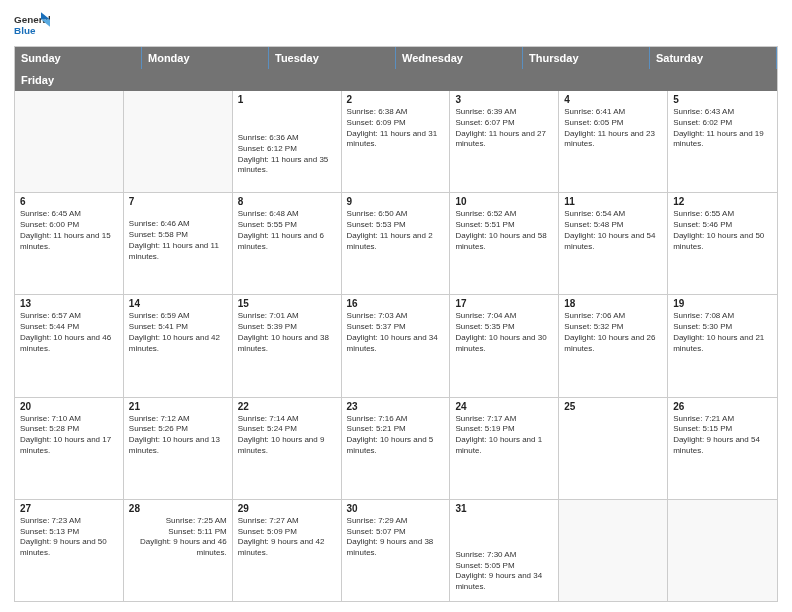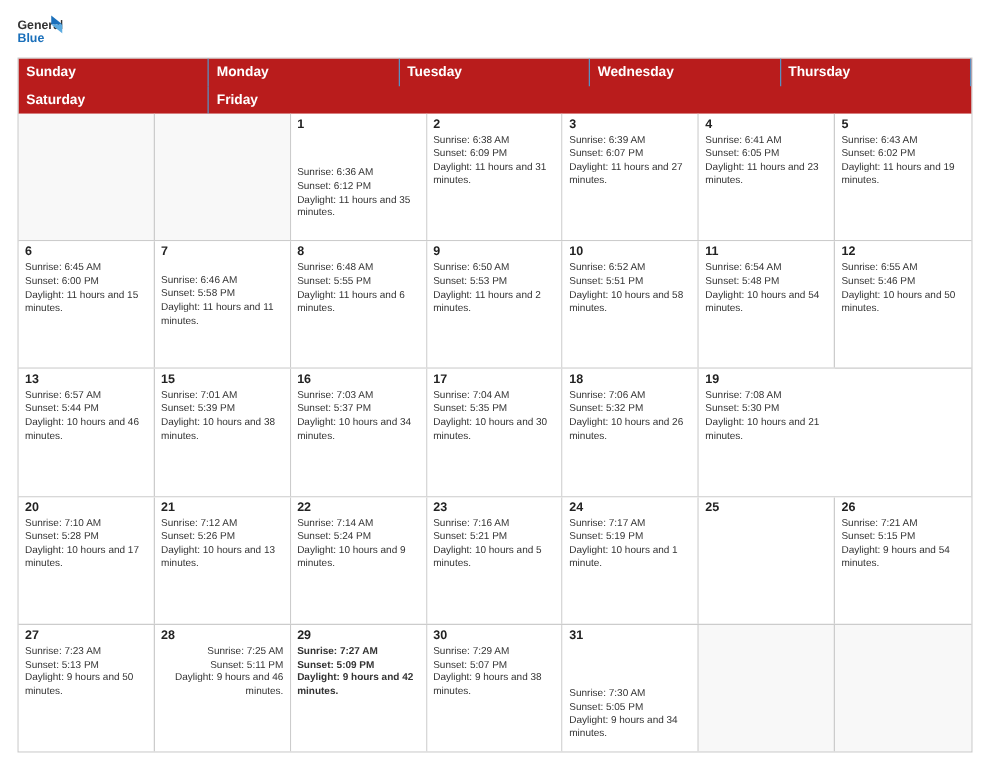--- a/index.html
+++ b/index.html
@@ -47,22 +47,22 @@
       text-align: right;
     }
     .calendar {
       flex: 1;
       display: flex;
       flex-direction: column;
       border: 1px solid #ccc;
     }
     .cal-header {
       display: grid;
-      grid-template-columns: repeat(5, 1fr);
-      background: #b91c1c;
+      grid-template-columns: repeat(6, 1fr);
+      background: #737373;
     }
     .cal-header-cell {
       color: #fff;
       font-size: 11px;
       font-weight: bold;
       padding: 5px 6px;
       text-align: left;
       border-right: 1px solid #5a8fc0;
     }
     .cal-header-cell:last-child { border-right: none; }
@@ -209,20 +209,26 @@
           </div>
         </div>
         <div class="cal-row">
           <div class="cal-cell">
             <div class="day-num">13</div>
             <div class="cell-text" style="white-space: pre-line;">Sunrise: 6:57 AM
 Sunset: 5:44 PM
 Daylight: 10 hours and 46 minutes.</div>
           </div>
           <div class="cal-cell">
+            <div class="day-num">14</div>
+            <div class="cell-text" style="white-space: pre-line;">Sunrise: 6:59 AM
+Sunset: 5:41 PM
+Daylight: 10 hours and 42 minutes.</div>
+          </div>
+          <div class="cal-cell">
             <div class="day-num">15</div>
             <div class="cell-text" style="white-space: pre-line;">Sunrise: 7:01 AM
 Sunset: 5:39 PM
 Daylight: 10 hours and 38 minutes.</div>
           </div>
           <div class="cal-cell">
             <div class="day-num">16</div>
             <div class="cell-text" style="white-space: pre-line;">Sunrise: 7:03 AM
 Sunset: 5:37 PM
 Daylight: 10 hours and 34 minutes.</div>
@@ -295,21 +301,21 @@
 Daylight: 9 hours and 50 minutes.</div>
           </div>
           <div class="cal-cell">
             <div class="day-num">28</div>
             <div class="cell-text" style="white-space: pre-line; text-align: right;">Sunrise: 7:25 AM
 Sunset: 5:11 PM
 Daylight: 9 hours and 46 minutes.</div>
           </div>
           <div class="cal-cell">
             <div class="day-num">29</div>
-            <div class="cell-text" style="white-space: pre-line; font-weight: bold;">Sunrise: 7:27 AM
+            <div class="cell-text" style="white-space: pre-line;">Sunrise: 7:27 AM
 Sunset: 5:09 PM
 Daylight: 9 hours and 42 minutes.</div>
           </div>
           <div class="cal-cell">
             <div class="day-num">30</div>
             <div class="cell-text" style="white-space: pre-line;">Sunrise: 7:29 AM
 Sunset: 5:07 PM
 Daylight: 9 hours and 38 minutes.</div>
           </div>
           <div class="cal-cell">

